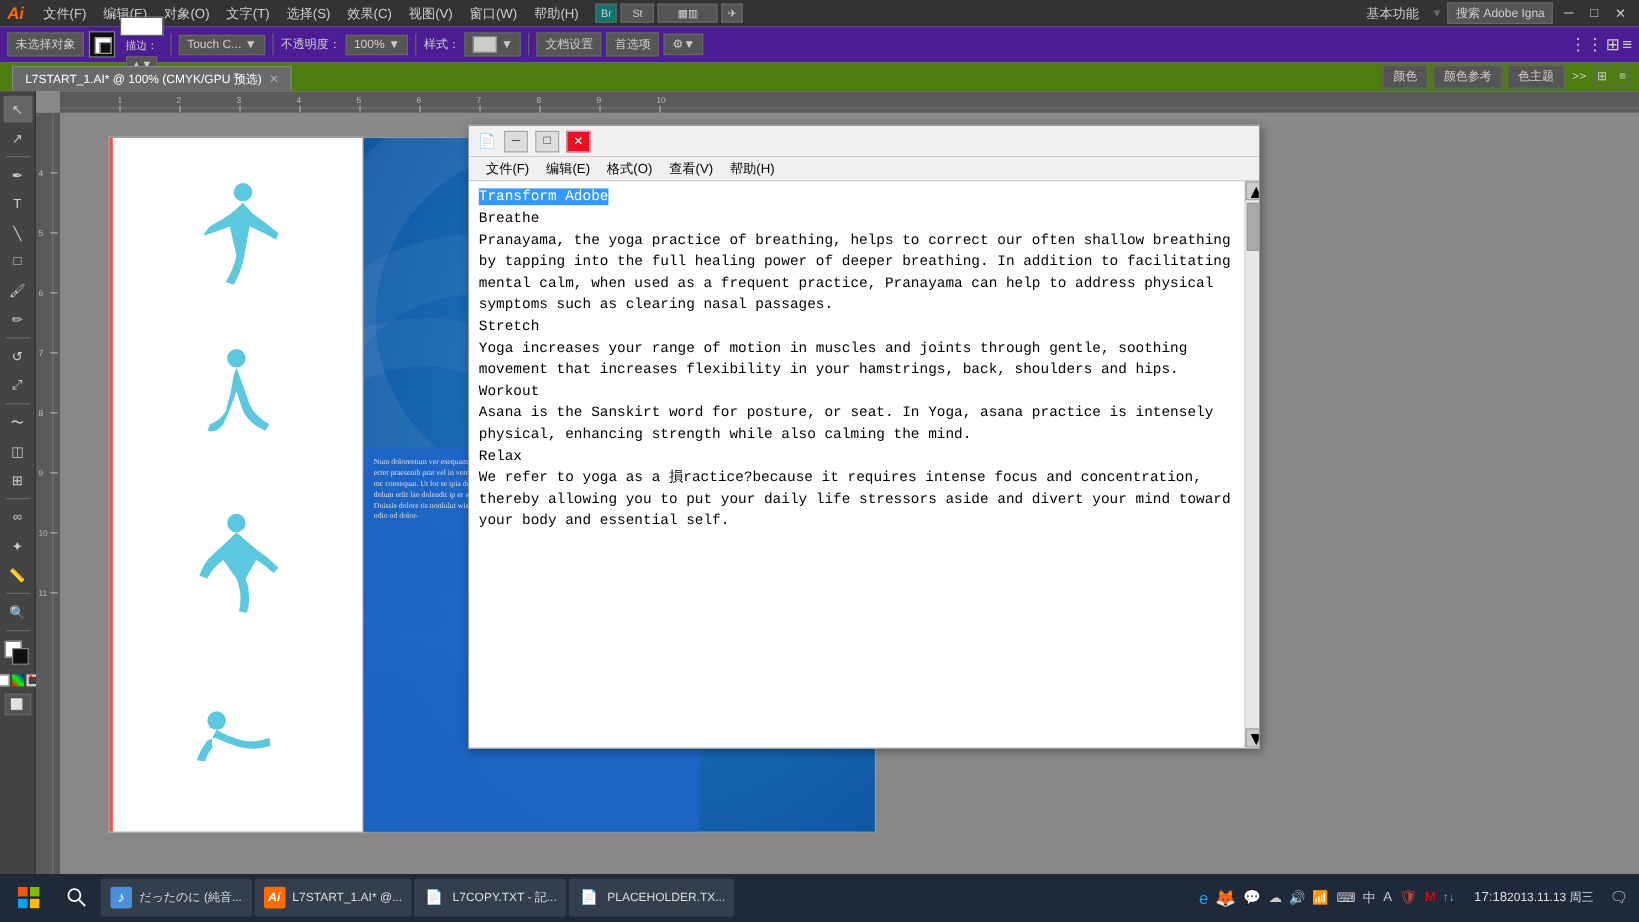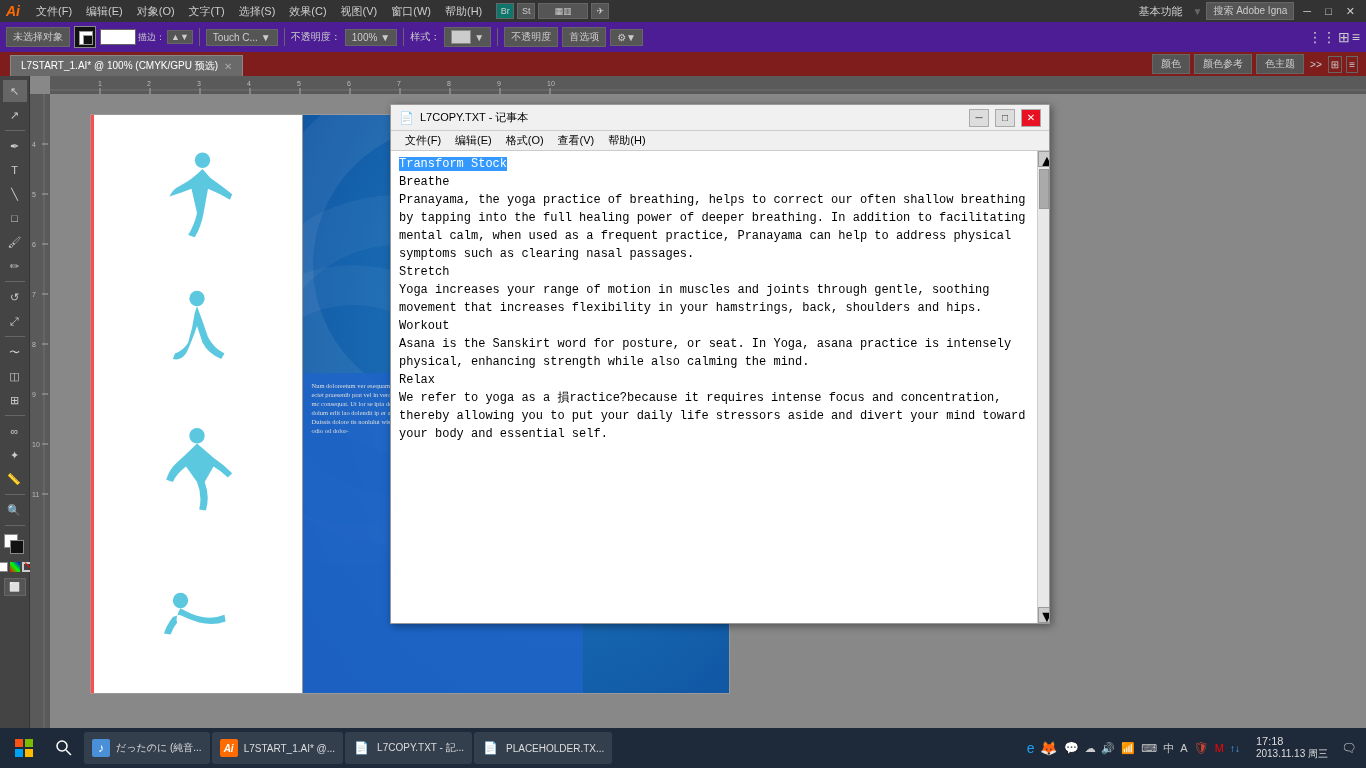--- a/index.html
+++ b/index.html
@@ -72,21 +72,21 @@
       height: 22px;
       background: #111;
       border: 1px solid #888;
     }
     .toolbar-sep { width: 1px; height: 18px; background: #666; margin: 0 2px; }
 
     
     #tab-bar {
       width: 100%;
       height: 24px;
-      background: #7f1d1d;
+      background: #4d7c0f;
       display: flex;
       align-items: flex-end;
       padding-left: 10px;
     }
     .tab {
       background: #5a5a5a;
       color: #ddd;
       font-size: 10px;
       padding: 3px 10px;
       border-top: 1px solid #888;
@@ -408,22 +408,21 @@
     .taskbar-spacer { flex: 1; }
     .taskbar-sys {
       display: flex;
       align-items: center;
       gap: 6px;
       padding: 0 8px;
     }
     .sys-icon { color: #ccc; font-size: 11px; cursor: pointer; }
     .taskbar-time {
       display: flex;
-      flex-direction: column;
-      align-items: flex-start;
+      align-items: center;
       padding: 0 6px;
     }
     .time-text { color: #ddd; font-size: 11px; }
     .date-text { color: #ddd; font-size: 10px; }
     .taskbar-notification {
       width: 26px;
       height: 32px;
       display: flex;
       align-items: center;
       justify-content: center;
@@ -442,42 +441,42 @@
   <span class="menu-item">对象(O)</span>
   <span class="menu-item">文字(T)</span>
   <span class="menu-item">选择(S)</span>
   <span class="menu-item">效果(C)</span>
   <span class="menu-item">视图(V)</span>
   <span class="menu-item">窗口(W)</span>
   <span class="menu-item">帮助(H)</span>
 
   <span style="margin-left:6px; display:flex; gap:3px; align-items:center;">
     <span style="background:#0f766e;border:1px solid #666;width:18px;height:16px;display:inline-flex;align-items:center;justify-content:center;color:#ccc;font-size:9px;">Br</span>
-    <span style="background:#555;border:1px solid #666;width:18px;height:16px;display:inline-flex;align-items:center;justify-content:center;color:#ccc;font-size:9px;">St</span>
+    <span style="background:#555;border:1px solid #666;width:28px;height:16px;display:inline-flex;align-items:center;justify-content:center;color:#ccc;font-size:9px;">St</span>
     <span style="background:#555;border:1px solid #666;width:50px;height:16px;display:inline-flex;align-items:center;justify-content:center;color:#ccc;font-size:9px;">▦▥</span>
     <span style="background:#555;border:1px solid #666;width:18px;height:16px;display:inline-flex;align-items:center;justify-content:center;color:#ccc;font-size:9px;">✈</span>
   </span>
   <div class="menu-spacer"></div>
   <div class="menu-right">
     <span class="menu-item">基本功能</span>
     <span style="color:#666;font-size:10px;">▼</span>
     <span style="background:#555;border:1px solid #666;padding:1px 6px;color:#ccc;font-size:10px;cursor:pointer;">搜索 Adobe Igna</span>
     <span class="icon-btn">─</span>
     <span class="icon-btn">□</span>
     <span class="icon-btn">✕</span>
   </div>
 </div>
 
 <div id="toolbar">
   <span class="toolbar-item">未选择对象</span>
   <div class="toolbar-color-preview" style="background:#111;width:22px;height:22px;border:1px solid #888;position:relative;">
     <div style="position:absolute;top:4px;left:4px;width:14px;height:14px;background:white;border:1px solid #999;"></div>
     <div style="position:absolute;top:8px;left:8px;width:10px;height:10px;background:#111;border:1px solid #999;"></div>
   </div>
-  <div style="display:flex;align-items:center;gap:2px;">
+  <div style="display:flex;align-items:center;gap:2px;flex-direction:column;">
     <span class="toolbar-stroke-box"></span>
     <span style="color:#ccc;font-size:9px;">描边：</span>
     <span style="color:#ccc;font-size:9px;background:#555;border:1px solid #666;padding:1px 3px;">▲▼</span>
   </div>
   <div class="toolbar-sep"></div>
   <span class="toolbar-item">
     <span>Touch C...</span>
     <span>▼</span>
   </span>
   <div class="toolbar-sep"></div>
@@ -486,21 +485,21 @@
     <span>100%</span>
     <span>▼</span>
   </span>
   <div class="toolbar-sep"></div>
   <span style="color:#ccc;font-size:10px;">样式：</span>
   <span class="toolbar-item">
     <span style="width:20px;height:14px;background:#ccc;display:inline-block;border:1px solid #888;"></span>
     <span>▼</span>
   </span>
   <div class="toolbar-sep"></div>
-  <span class="toolbar-item">不透明度</span>
+  <span class="toolbar-item">文档设置</span>
   <span class="toolbar-item">首选项</span>
   <span class="toolbar-item">⚙▼</span>
   <div style="flex:1;"></div>
   <div style="display:flex;gap:2px;align-items:center;">
     <span style="color:#ccc;font-size:14px;cursor:pointer;">⋮⋮</span>
     <span style="color:#ccc;font-size:14px;cursor:pointer;">⊞</span>
     <span style="color:#ccc;font-size:14px;cursor:pointer;">≡</span>
   </div>
 </div>
 
@@ -670,35 +669,34 @@
             <div style="position:absolute;top:-4px;left:-4px;right:-4px;bottom:-4px;border:1px dashed #aae;pointer-events:none;"></div>
             <div style="position:absolute;top:-4px;right:-4px;width:8px;height:8px;background:#fff;border:1px solid #66f;"></div>
             <p style="font-size:6.5px;color:#ddd;line-height:1.4;font-family:serif;">Num doloreetum ver esequam ver suscipistit. Et velit nim vulpute do dolore dipit lut adipm lusting ectet praesenib prat vel in vercin enib commy niat essi. Igna augiarne onsenib consequat alisim ver mc consequat. Ut lor se ipia del dolore modolo dit lummy nulla com praestinis nullaorem a Wisisl dolum erlit lao dolendit ip er adipit lu Sendip eui tionsed do volore dio enim velenim nit irillutpat. Duissis dolore tis nonlulut wisi blam, summy nullandit wisse facidui bla alit lummy nit nibh ex exero odio od dolor-</p>
           </div>
         </div>
       </div>
 
       <div id="notepad">
         <div id="notepad-titlebar">
           <span class="notepad-icon">📄</span>
-          <span id="notepad-title">L7COPY.TXT - 记事本</span>
           <div class="notepad-ctrl">─</div>
           <div class="notepad-ctrl">□</div>
           <div class="notepad-ctrl close">✕</div>
         </div>
         <div id="notepad-menubar">
           <span class="notepad-menu">文件(F)</span>
           <span class="notepad-menu">编辑(E)</span>
           <span class="notepad-menu">格式(O)</span>
           <span class="notepad-menu">查看(V)</span>
           <span class="notepad-menu">帮助(H)</span>
         </div>
         <div style="display:flex;flex:1;overflow:hidden;">
           <div id="notepad-content">
-            <span class="text-highlight">Transform Stock</span><br>
+            <span class="text-highlight">Transform Adobe</span><br>
             <span id="notepad-body-text">Breathe<br>Pranayama, the yoga practice of breathing, helps to correct our often shallow breathing by tapping into the full healing power of deeper breathing. In addition to facilitating mental calm, when used as a frequent practice, Pranayama can help to address physical symptoms such as clearing nasal passages.<br>Stretch<br>Yoga increases your range of motion in muscles and joints through gentle, soothing movement that increases flexibility in your hamstrings, back, shoulders and hips.<br>Workout<br>Asana is the Sanskirt word for posture, or seat. In Yoga, asana practice is intensely physical, enhancing strength while also calming the mind.<br>Relax<br>We refer to yoga as a 損ractice?because it requires intense focus and concentration, thereby allowing you to put your daily life stressors aside and divert your mind toward your body and essential self.</span>
           </div>
           <div id="notepad-scrollbar">
             <div style="width:12px;height:16px;background:#ccc;border:1px solid #999;cursor:pointer;">▲</div>
             <div style="flex:1;background:#e8e8e8;">
               <div style="width:10px;height:40px;background:#aaa;margin:2px auto;border:1px solid #999;cursor:pointer;"></div>
             </div>
             <div style="width:12px;height:16px;background:#ccc;border:1px solid #999;cursor:pointer;">▼</div>
           </div>
         </div>

